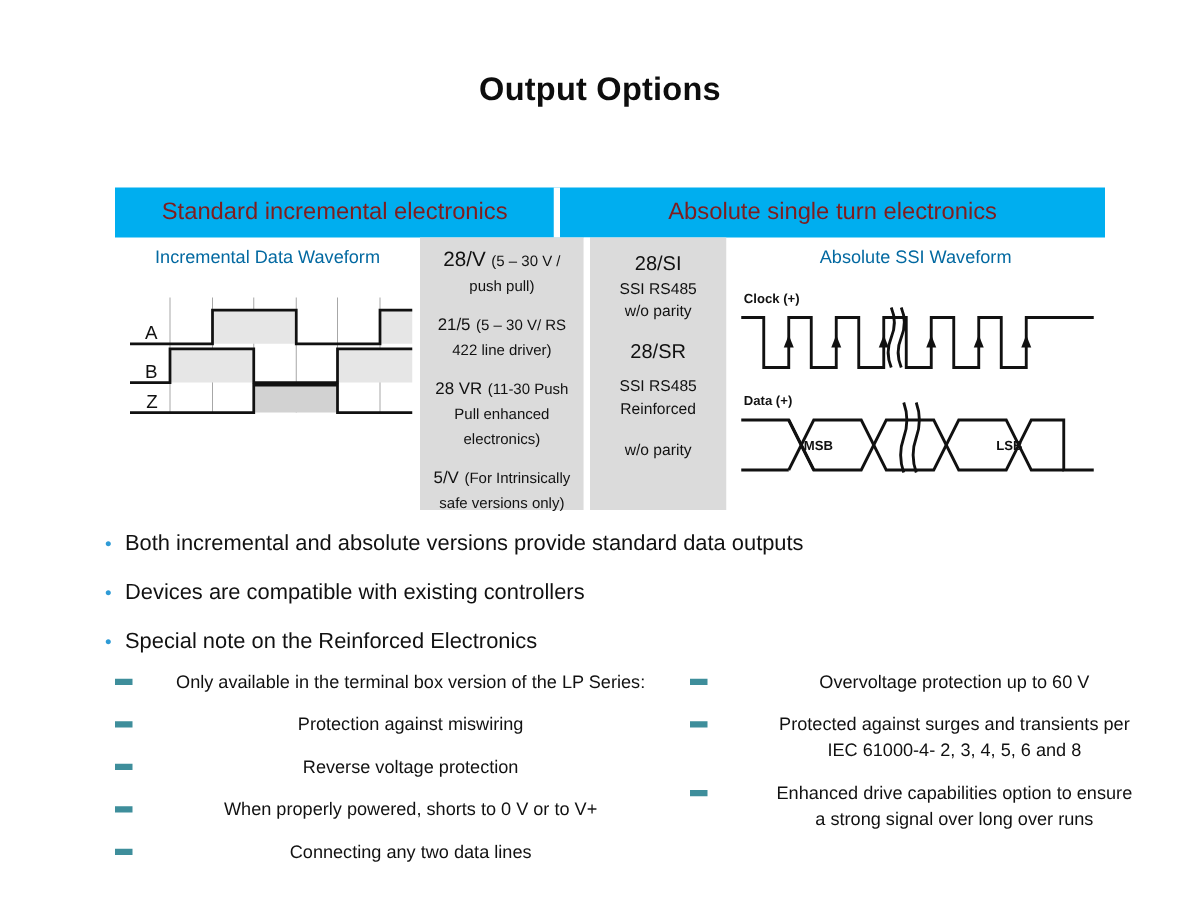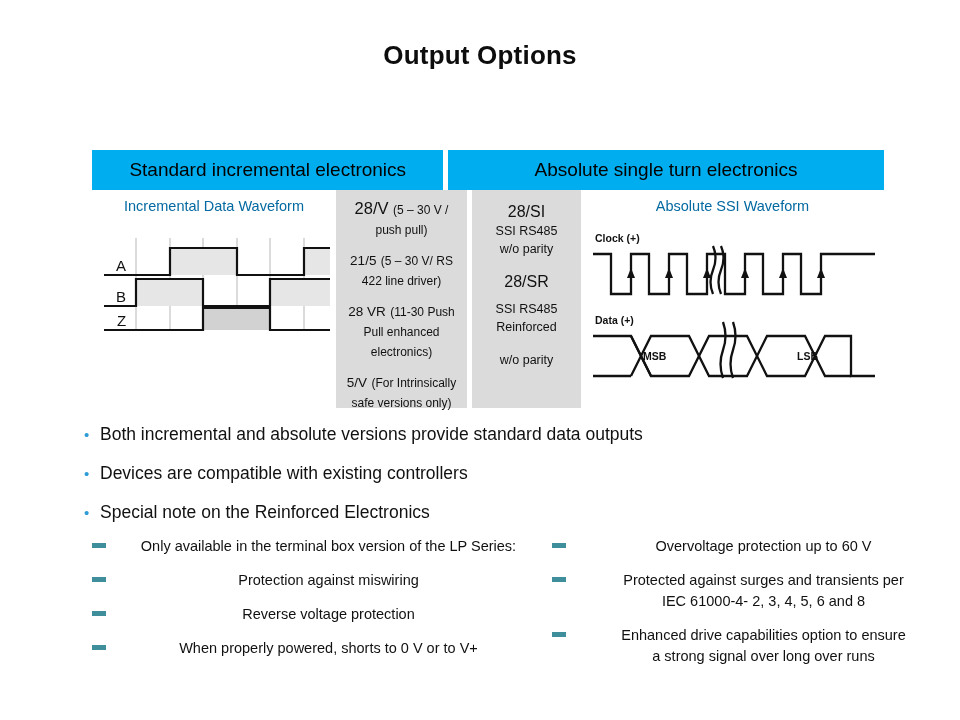--- a/index.html
+++ b/index.html
@@ -13,21 +13,21 @@
     font-family: "Liberation Sans", sans-serif;
     color: #111111;
     overflow: hidden;
     position: relative;
   }
 
   
   #slide-title {
     position: absolute;
     left: 0;
-    top: 40px;
+    top: 56px;
     width: 960px;
     text-align: center;
     font-size: 26px;
     font-weight: bold;
     color: #0d0d0d;
     letter-spacing: 0.2px;
   }
 
   
   #output-table {
@@ -35,21 +35,21 @@
     left: 92px;
     top: 150px;
     width: 792px;
   }
   #table-header {
     display: flex;
     height: 40px;
     background: #00AEEF;
   }
   .header-cell {
-    color: #000000;
+    color: #7f1d1d;
     font-size: 19px;
     display: flex;
     align-items: center;
     justify-content: center;
     height: 100%;
   }
   #header-cell-left { width: 375px; }
   #header-divider { width: 5px; background: #ffffff; height: 100%; }
   #header-cell-right { width: 465px; }
 
@@ -305,20 +305,24 @@
     <span class="txt">Protection against miswiring</span>
   </div>
   <div class="bullet-l2">
     <span class="sq"></span>
     <span class="txt">Reverse voltage protection</span>
   </div>
   <div class="bullet-l2">
     <span class="sq"></span>
     <span class="txt">When properly powered, shorts to 0 V or to V+</span>
   </div>
+  <div class="bullet-l2">
+    <span class="sq"></span>
+    <span class="txt">Connecting any two data lines</span>
+  </div>
 </div>
 
 <div id="subcol-right">
   <div class="bullet-l2">
     <span class="sq"></span>
     <span class="txt">
       <span class="sub-line2">Overvoltage protection up to 60 V</span>
     </span>
   </div>
   <div class="bullet-l2">

